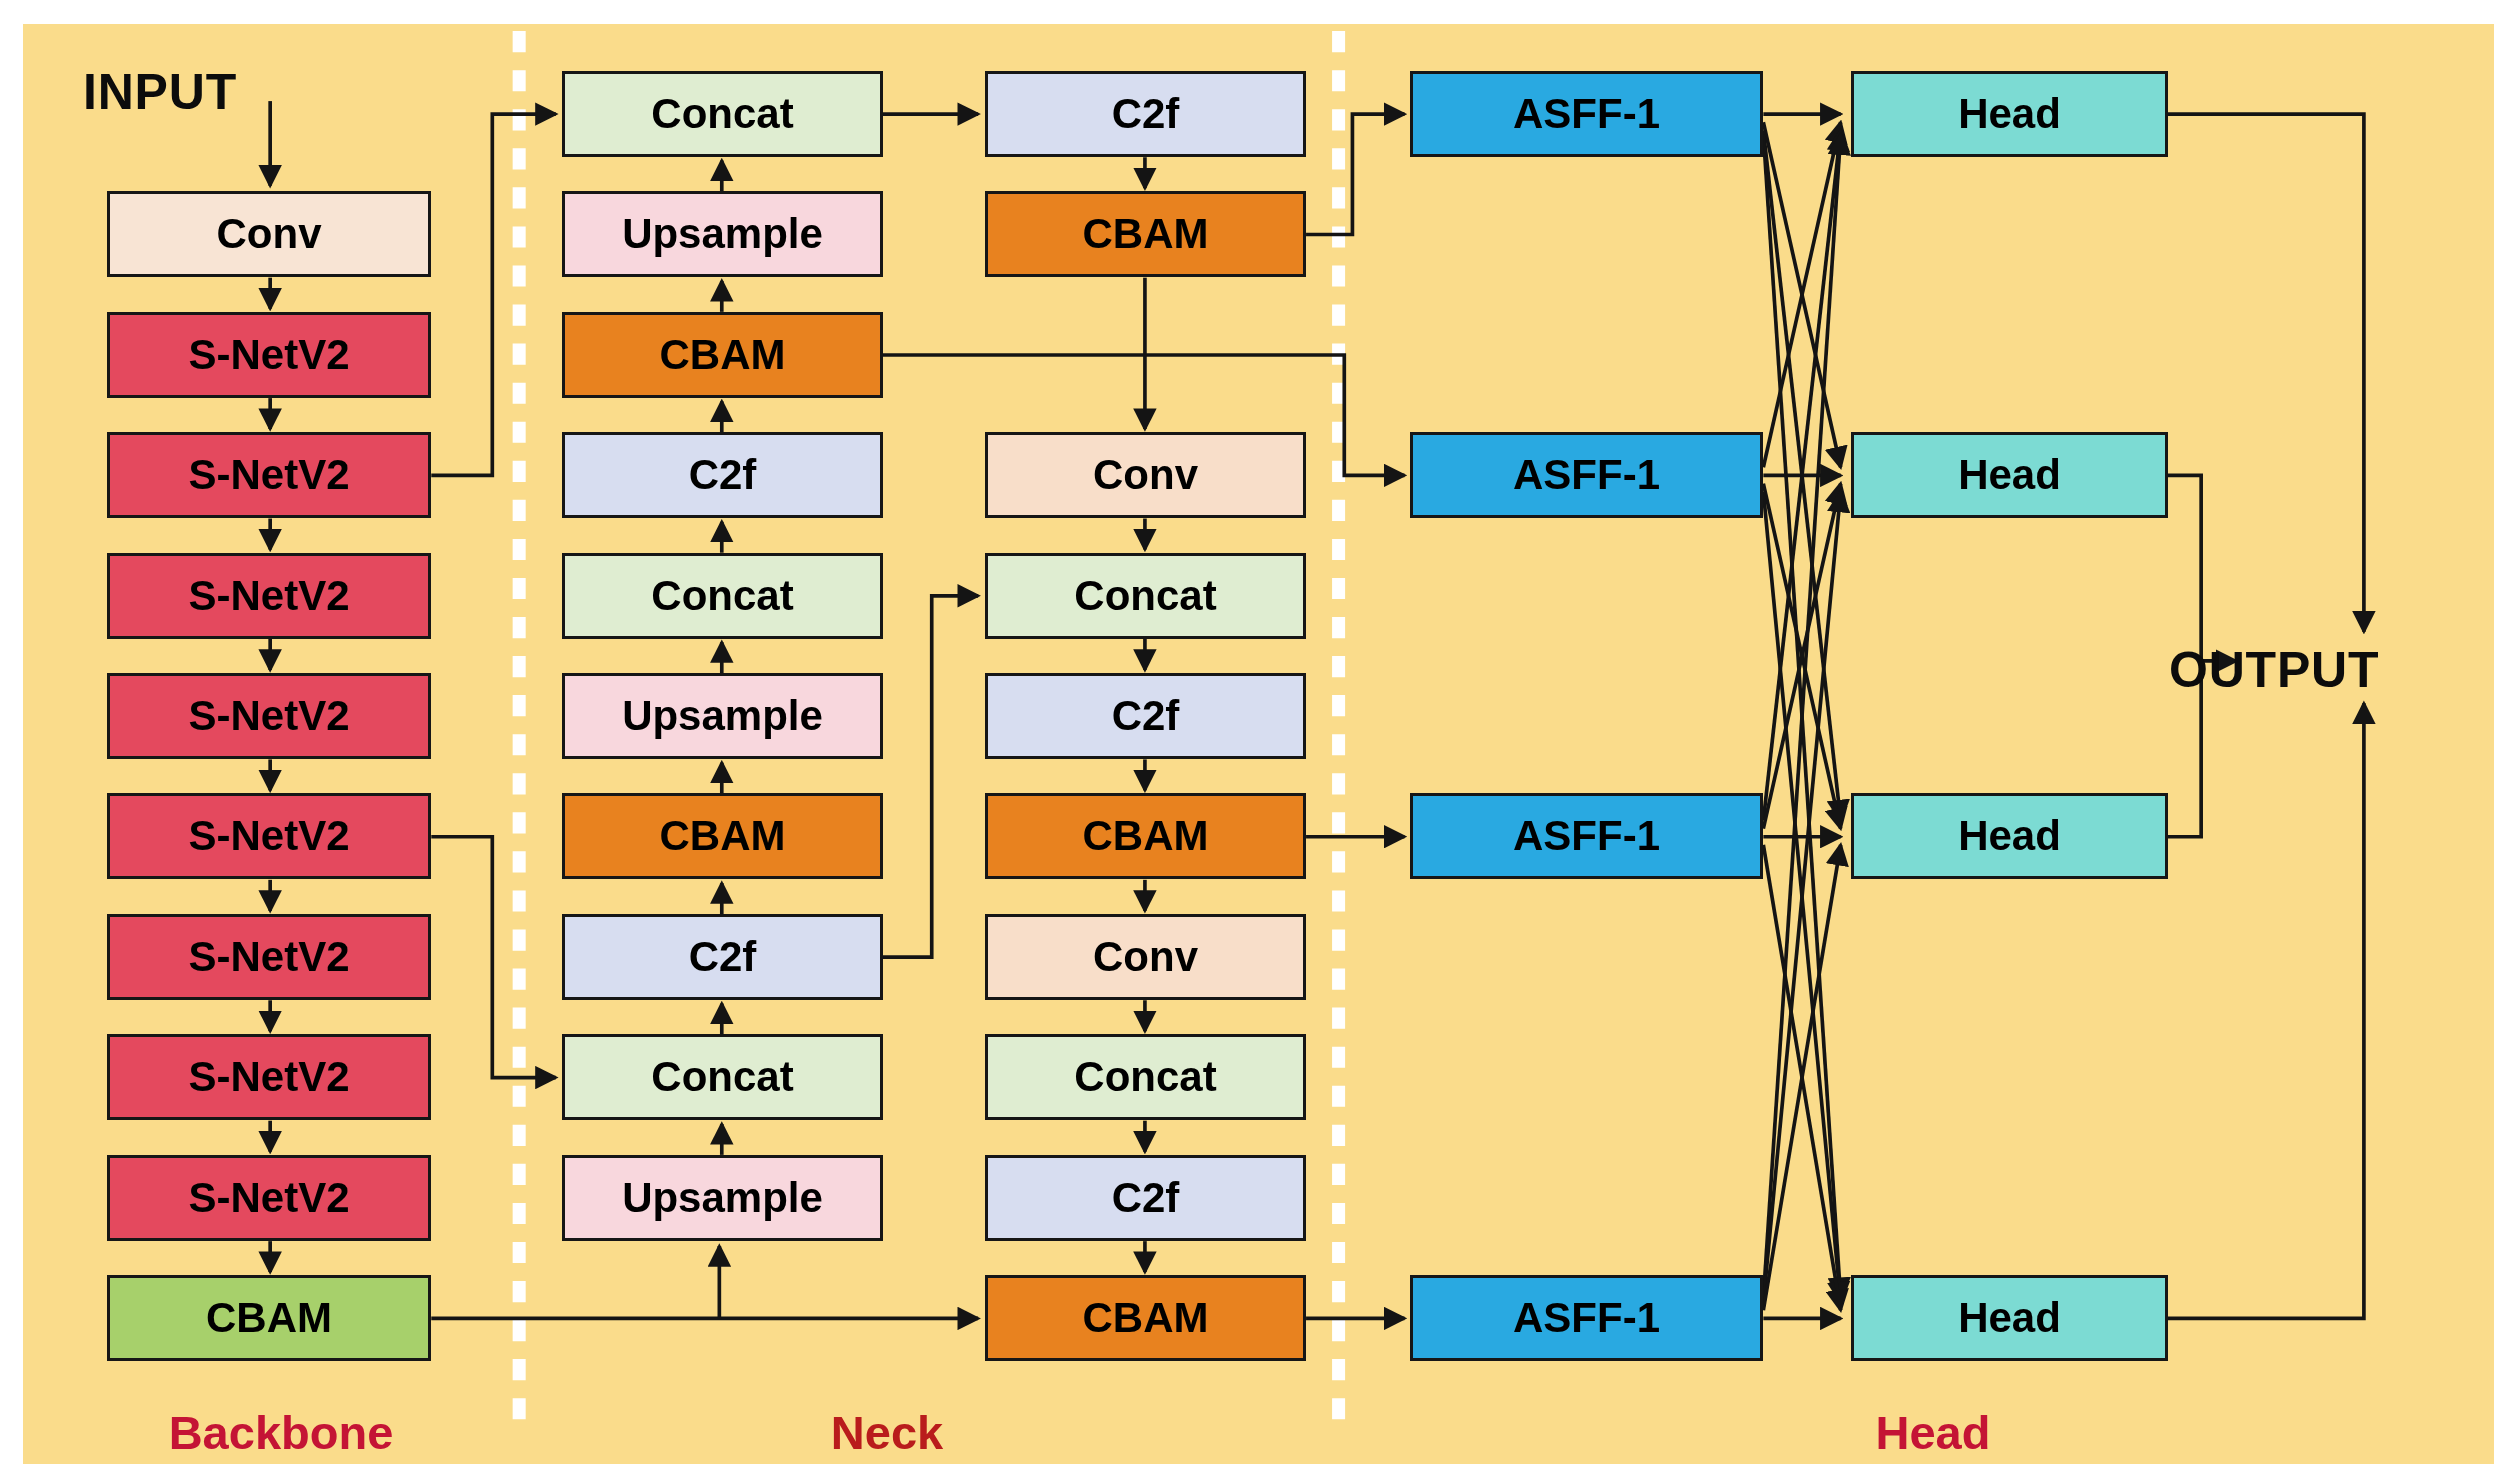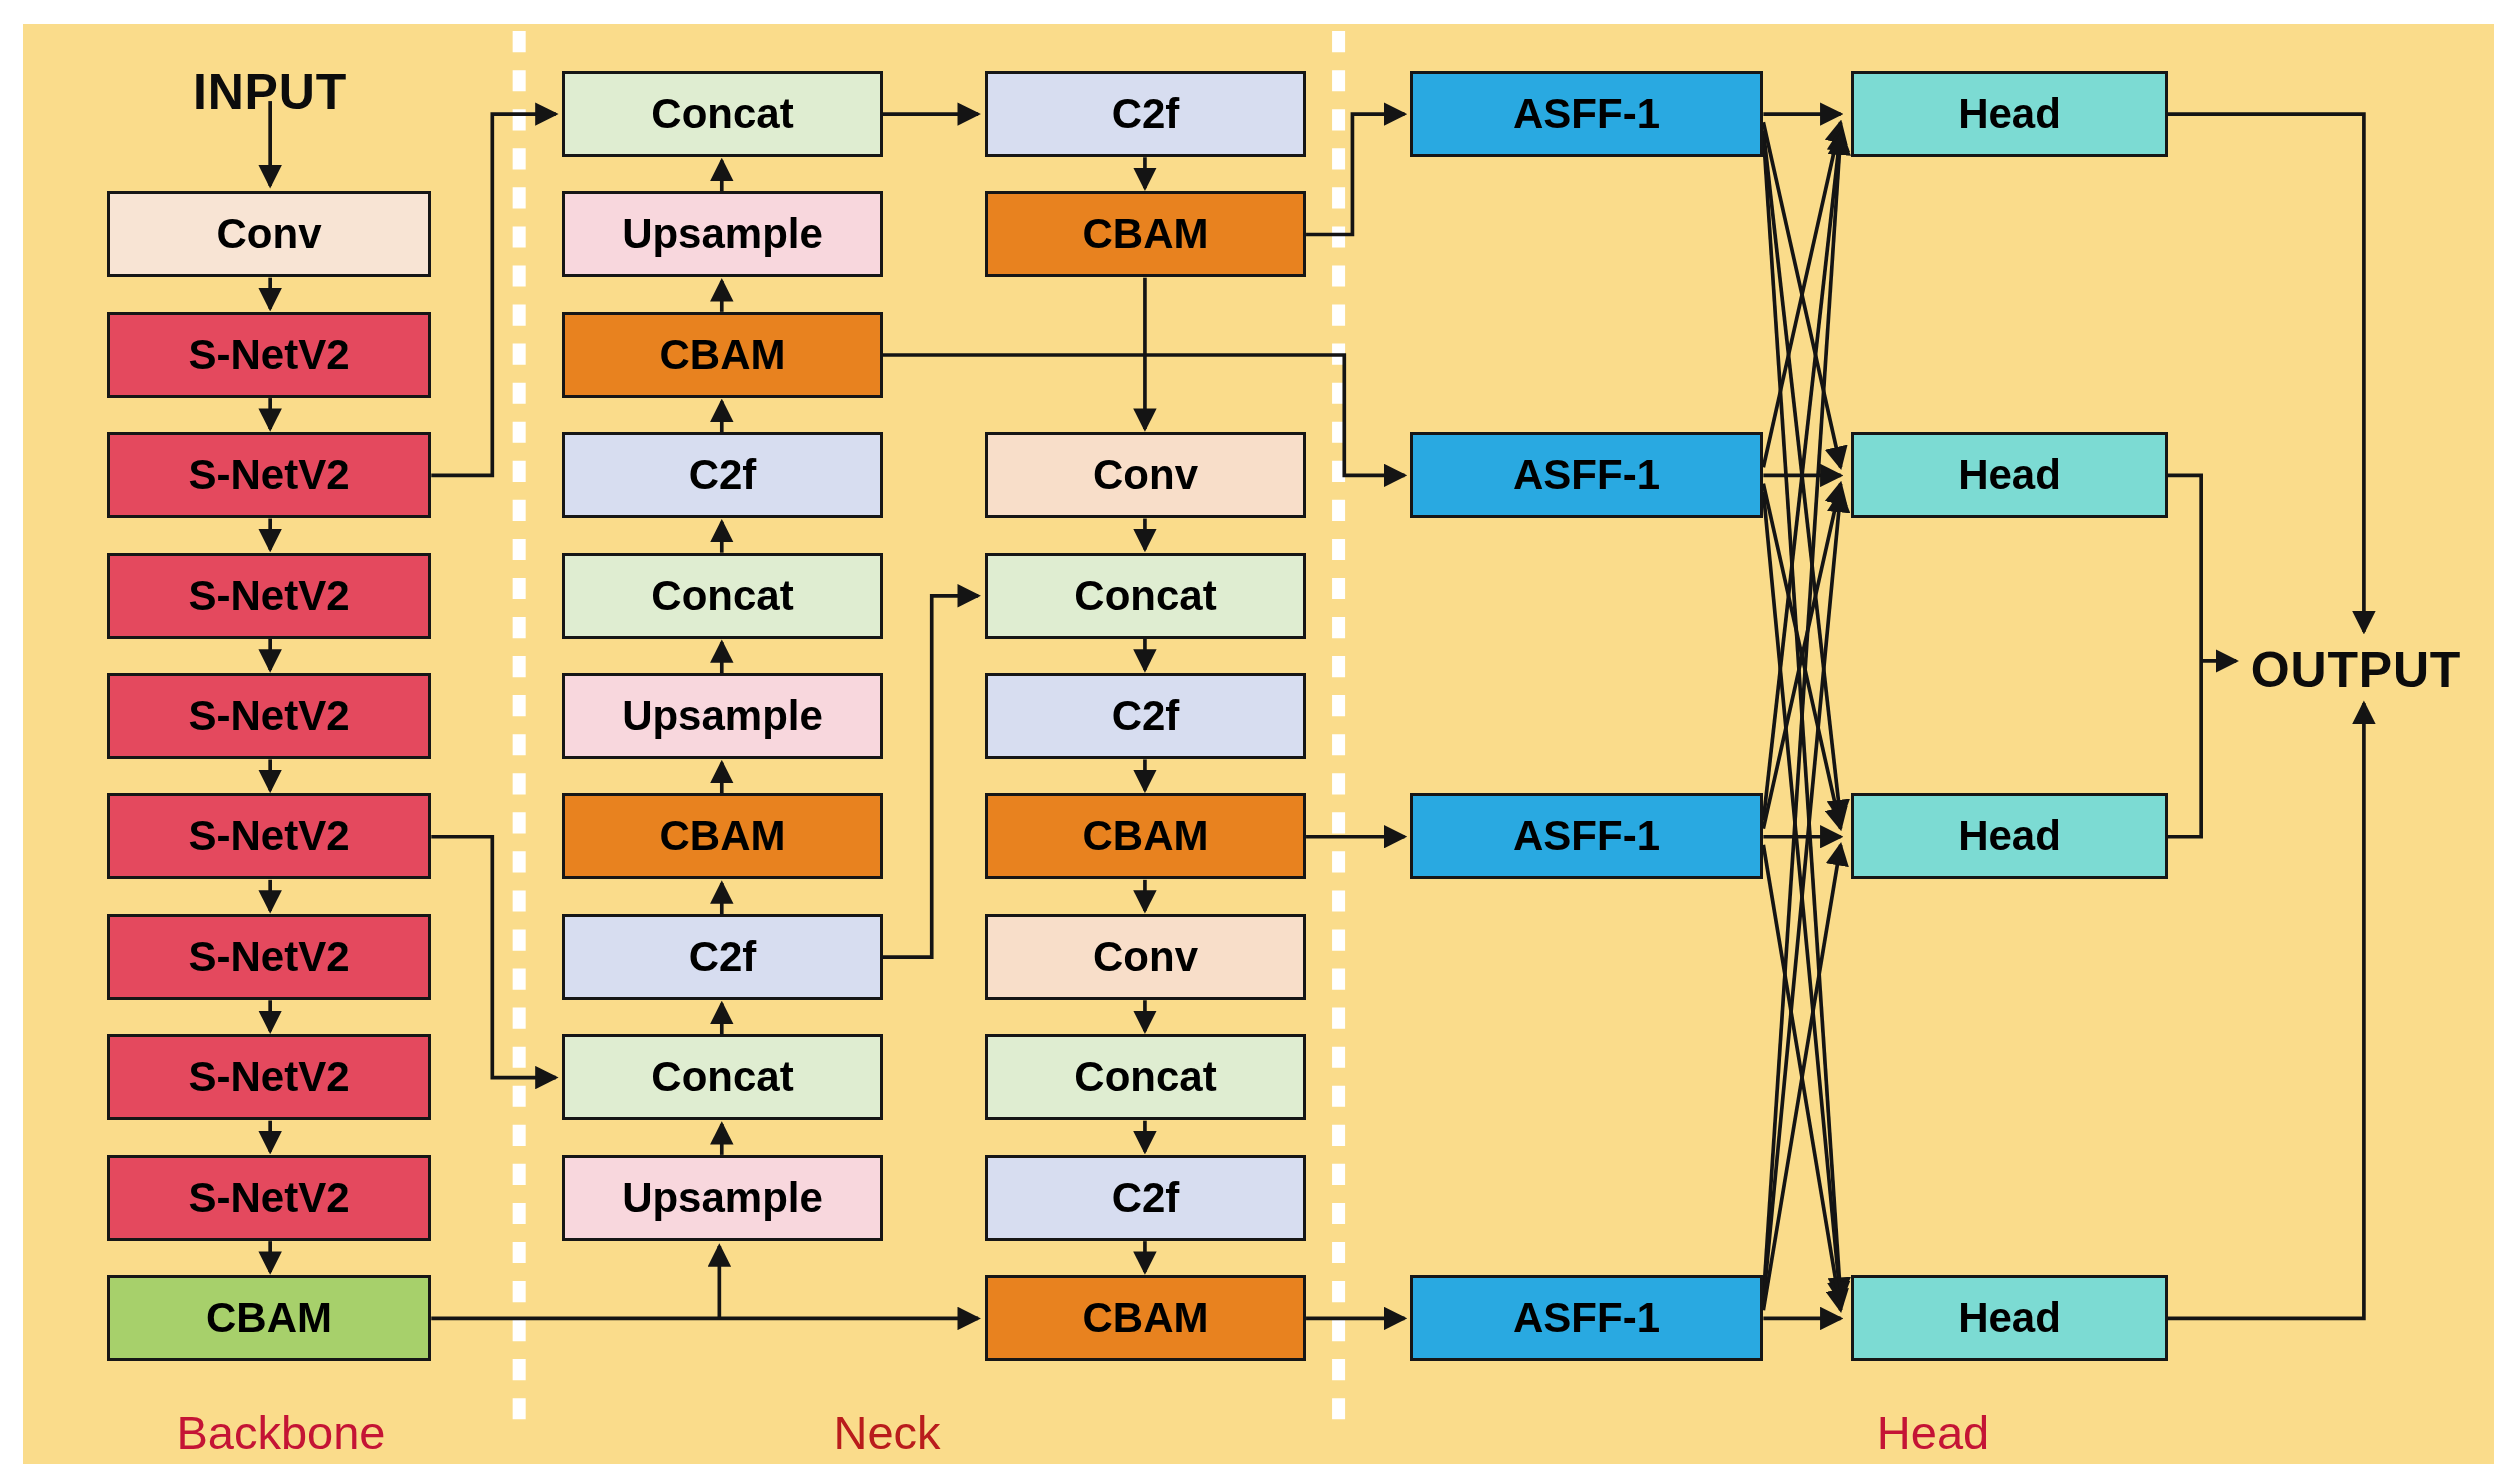--- a/index.html
+++ b/index.html
@@ -3,23 +3,23 @@
 <meta charset="utf-8">
 <style>
   html,body{margin:0;padding:0;background:#ffffff;}
   .canvas{position:relative;width:2512px;height:1483px;background:#ffffff;overflow:hidden;
           font-family:"Liberation Sans",sans-serif;}
   .sheet{position:absolute;left:23px;top:24.4px;width:2471px;height:1440px;}
   #wires{position:absolute;left:0;top:0;}
   .node{position:absolute;display:flex;align-items:center;justify-content:center;
         border:3.3px solid #161616;box-sizing:border-box;font-weight:bold;font-size:42px;
         color:#000;white-space:nowrap;text-align:right;}
-  .biglabel{position:absolute;width:374px;text-align:center;font-weight:bold;font-size:50px;
+  .biglabel{position:absolute;width:374px;font-weight:bold;font-size:50px;
         color:#0c0c0c;letter-spacing:0.8px;}
-  .seclabel{position:absolute;width:374px;text-align:center;font-weight:normal;font-size:47px;}
+  .seclabel{position:absolute;width:374px;text-align:center;font-weight:bold;font-size:47px;}
 </style>
 </head>
 <body>
 
 <div class="canvas">
   <div class="sheet" style="background: rgb(250, 220, 139);"></div>
 
   <svg id="wires" width="2512" height="1483" viewBox="0 0 3087 1822">
     <defs>
       <marker id="ah" viewBox="0 0 10 10" refX="8.8" refY="5" markerWidth="6.4" markerHeight="6.4" orient="auto">

